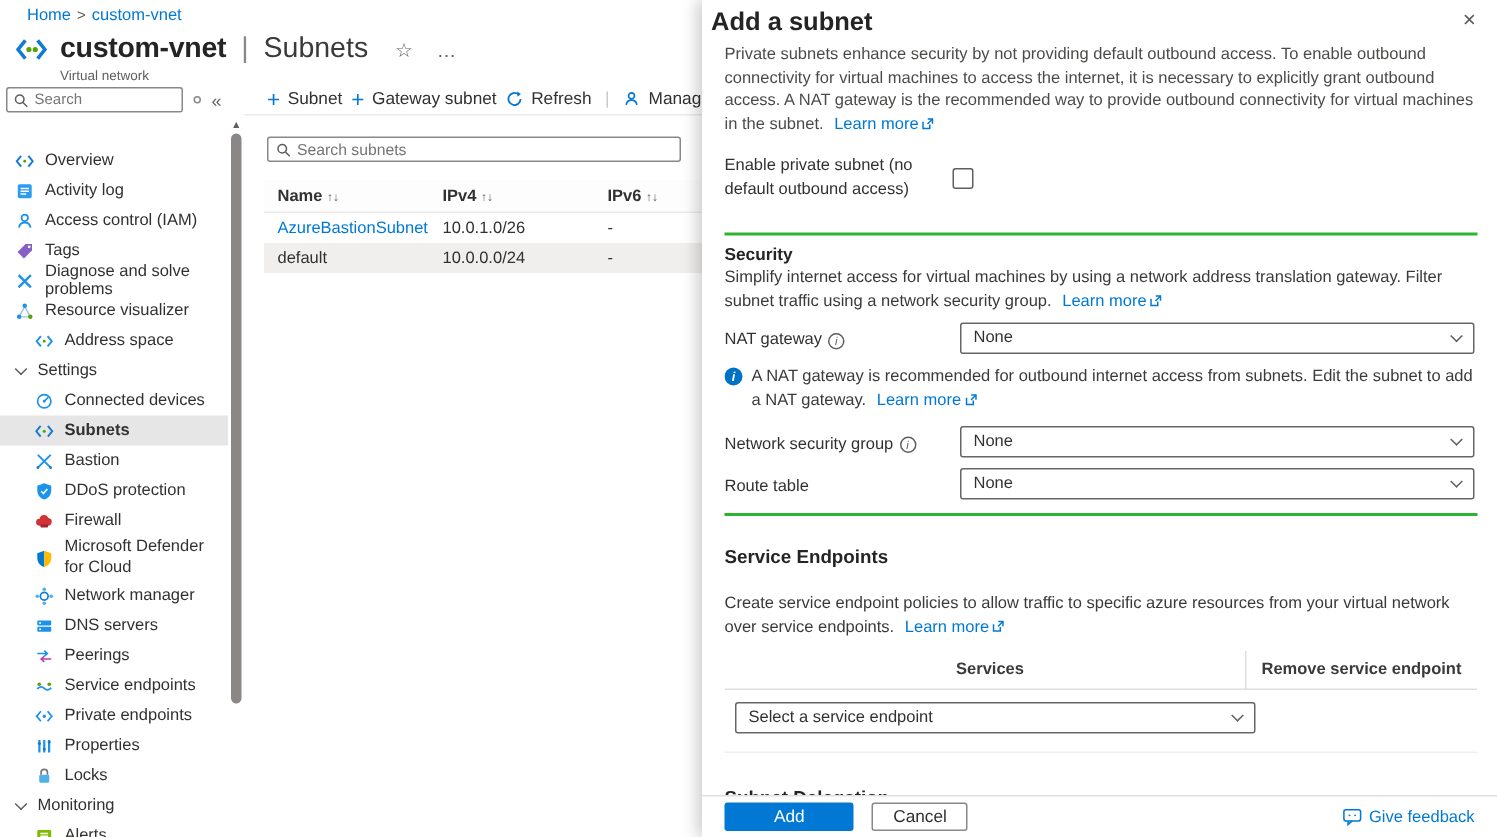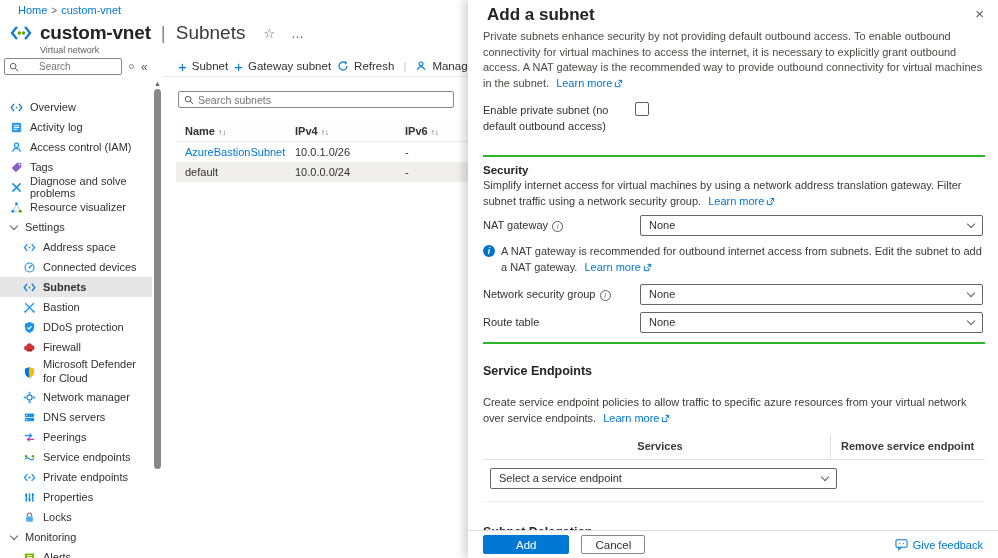--- a/index.html
+++ b/index.html
@@ -17,21 +17,21 @@
   .titlebar .tdiv { font-size:19px; color:#8a8886; font-weight:400; margin:0 2px; }
   .titlebar .tsec { font-size:19px; color:#3b3a39; font-weight:400; }
   .titlebar .star { font-size:13px; color:#605e5c; margin-left:10px; cursor:pointer; }
   .titlebar .more { font-size:13px; color:#605e5c; margin-left:8px; letter-spacing:1px; cursor:pointer; }
   .subtitle { position:absolute; left:40px; top:45px; font-size:9px; color:#605e5c; }
 
   
   .sidebar { position:absolute; left:0; top:58px; width:152px; bottom:0; }
   .sb-top { display:flex; align-items:center; gap:7px; padding:0 2px 0 4px; }
   .sb-search { flex:none; width:118px; height:17px; border:1px solid #8a8886; border-radius:2px;
-    display:flex; align-items:center; gap:20px; padding:0 4px; background:#fff; }
+    display:flex; align-items:center; gap:4px; padding:0 4px; background:#fff; }
   .sb-search input { border:none; outline:none; width:100%; font-size:10px;
     font-family:"Liberation Sans",sans-serif; color:#323130; }
   .mini-dot { width:5px; height:5px; border:1px solid #8a8886; border-radius:50%; }
   .collapse { font-size:12px; color:#605e5c; cursor:pointer; }
   .sb-items { margin-top:22px; }
   .sb-item { height:20px; display:flex; align-items:center; gap:7px; padding-left:10px;
     font-size:11px; color:#323130; cursor:pointer; }
   .sb-item.child { padding-left:23px; }
   .sb-item.group { padding-left:11px; gap:8px; }
   .sb-item.sel { background:#e6e6e6; font-weight:700; }
@@ -59,27 +59,27 @@
   .tbl { margin:12px 0 0 13px; font-size:11px; }
   .trow { display:flex; align-items:center; height:20px; padding-left:9px; cursor:pointer; }
   .trow.hdr { font-weight:700; border-bottom:1px solid #edebe9; height:22px; cursor:default; background:#fdfdfd; }
   .trow.sel { background:#f0efee; }
   .c-name { width:110px; flex:none; } .c-ipv4 { width:110px; flex:none; } .c-ipv6 { flex:1; }
   .sort { font-size:8px; color:#605e5c; font-weight:400; margin-left:3px; }
 
   
   .panel { position:absolute; left:468px; top:0; width:530px; height:558px; background:#fff;
     box-shadow:-4px 0 9px rgba(0,0,0,.18); }
-  .panel-title { position:absolute; left:19px; top:5px; font-size:17px; font-weight:700; color:#242424; }
+  .panel-title { position:absolute; left:6px; top:5px; font-size:17px; font-weight:700; color:#242424; }
   .panel-close { position:absolute; right:14px; top:5px; font-size:15px; color:#605e5c; cursor:pointer; }
   .panel-body { position:absolute; left:15px; right:13px; top:29px; bottom:28px; overflow:hidden;
     font-size:11px; line-height:1.42; color:#3b3a39; }
   .intro { color:#4d4b49; }
   .extl { display:inline-block; vertical-align:-1px; margin-left:2px; }
-  .frow { display:flex; align-items:flex-start; }
+  .frow { display:flex; align-items:center; }
   .flabel { width:157px; flex:none; padding-top:3px; color:#323130; display:flex; gap:4px; align-items:center; }
   .info-sm { width:11px; height:11px; border:1px solid #605e5c; border-radius:50%; color:#605e5c;
     font-size:7.5px; line-height:9px; text-align:center; flex:none; font-style:italic; }
   .checkbox { width:14px; height:14px; border:1px solid #605e5c; border-radius:2px; background:#fff;
     margin-top:2px; cursor:pointer; }
   .select { flex:1; height:21px; border:1px solid #666; border-radius:2px; background:#fff;
     display:flex; align-items:center; justify-content:space-between; padding:0 8px; cursor:pointer; }
   .select .val { font-size:11px; color:#323130; }
   .dchev { width:6px; height:6px; border-right:1.3px solid #605e5c; border-bottom:1.3px solid #605e5c;
     transform:rotate(45deg); margin-top:-3px; }
@@ -191,32 +191,32 @@
       <span>
           <svg class="i" viewBox="0 0 14 14">
             <path d="M7 3.5 3 11M7 3.5 11 11M3 11h8" stroke="#9cc3e5" stroke-width="1" fill="none"></path>
             <circle cx="7" cy="3" r="1.6" fill="#1b93eb"></circle>
             <circle cx="3" cy="11" r="1.6" fill="#1b93eb"></circle>
             <circle cx="11" cy="11" r="1.6" fill="#57a300"></circle>
           </svg>
         </span>
       <span class="lbl">Resource visualizer</span>
       </div>
+    <div class="sb-item child">
+      <span>
+          <svg class="i" viewBox="0 0 14 14">
+            <path d="M4.6 3.4 1.6 7l3 3.6M9.4 3.4 12.4 7l-3 3.6" fill="none" stroke="#1b93eb" stroke-width="1.4"></path>
+            <circle cx="7" cy="7" r="1" fill="#57a300"></circle>
+          </svg>
+        </span>
+      <span class="lbl">Address space</span>
+      </div>
     <div class="sb-item group">
       <span class="chev"></span>
       <span class="lbl">Settings</span>
-      </div>
-    <div class="sb-item child">
-      <span>
-          <svg class="i" viewBox="0 0 14 14">
-            <path d="M4.6 3.4 1.6 7l3 3.6M9.4 3.4 12.4 7l-3 3.6" fill="none" stroke="#1b93eb" stroke-width="1.4"></path>
-            <circle cx="7" cy="7" r="1" fill="#57a300"></circle>
-          </svg>
-        </span>
-      <span class="lbl">Address space</span>
       </div>
     <div class="sb-item child">
       <span>
           <svg class="i" viewBox="0 0 14 14">
             <circle cx="7" cy="7" r="4.8" fill="none" stroke="#1b93eb" stroke-width="1.2"></circle>
             <path d="M7 7l3-3" stroke="#1b93eb" stroke-width="1.2"></path>
             <circle cx="7" cy="7" r="1" fill="#1b93eb"></circle>
           </svg>
         </span>
       <span class="lbl">Connected devices</span>

